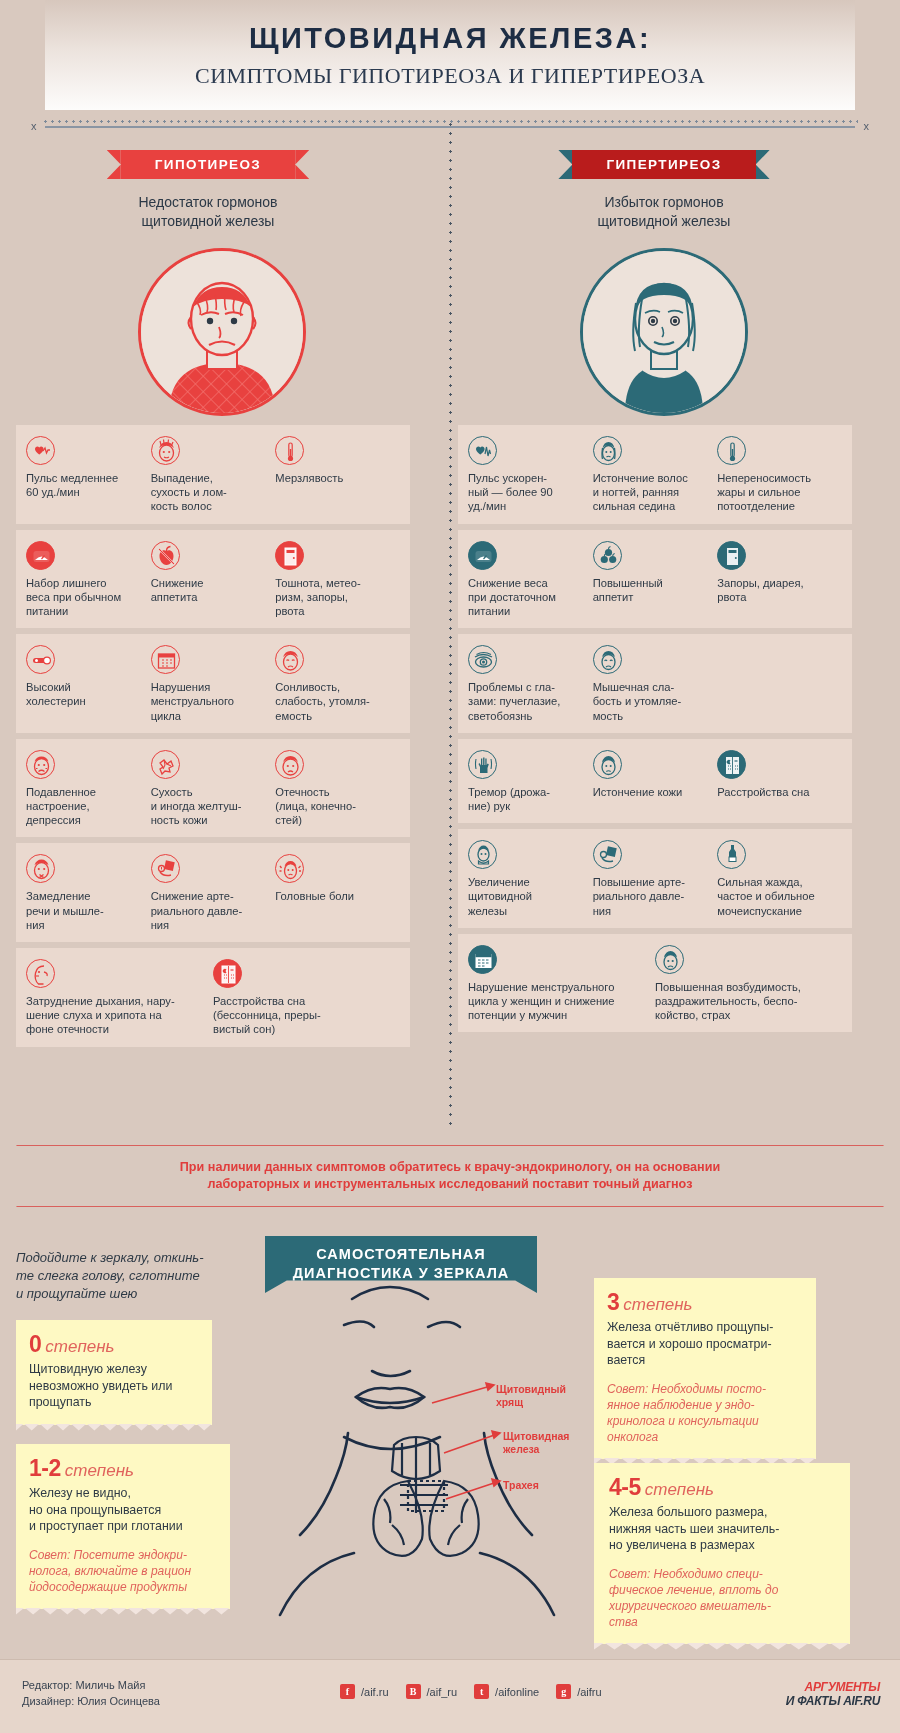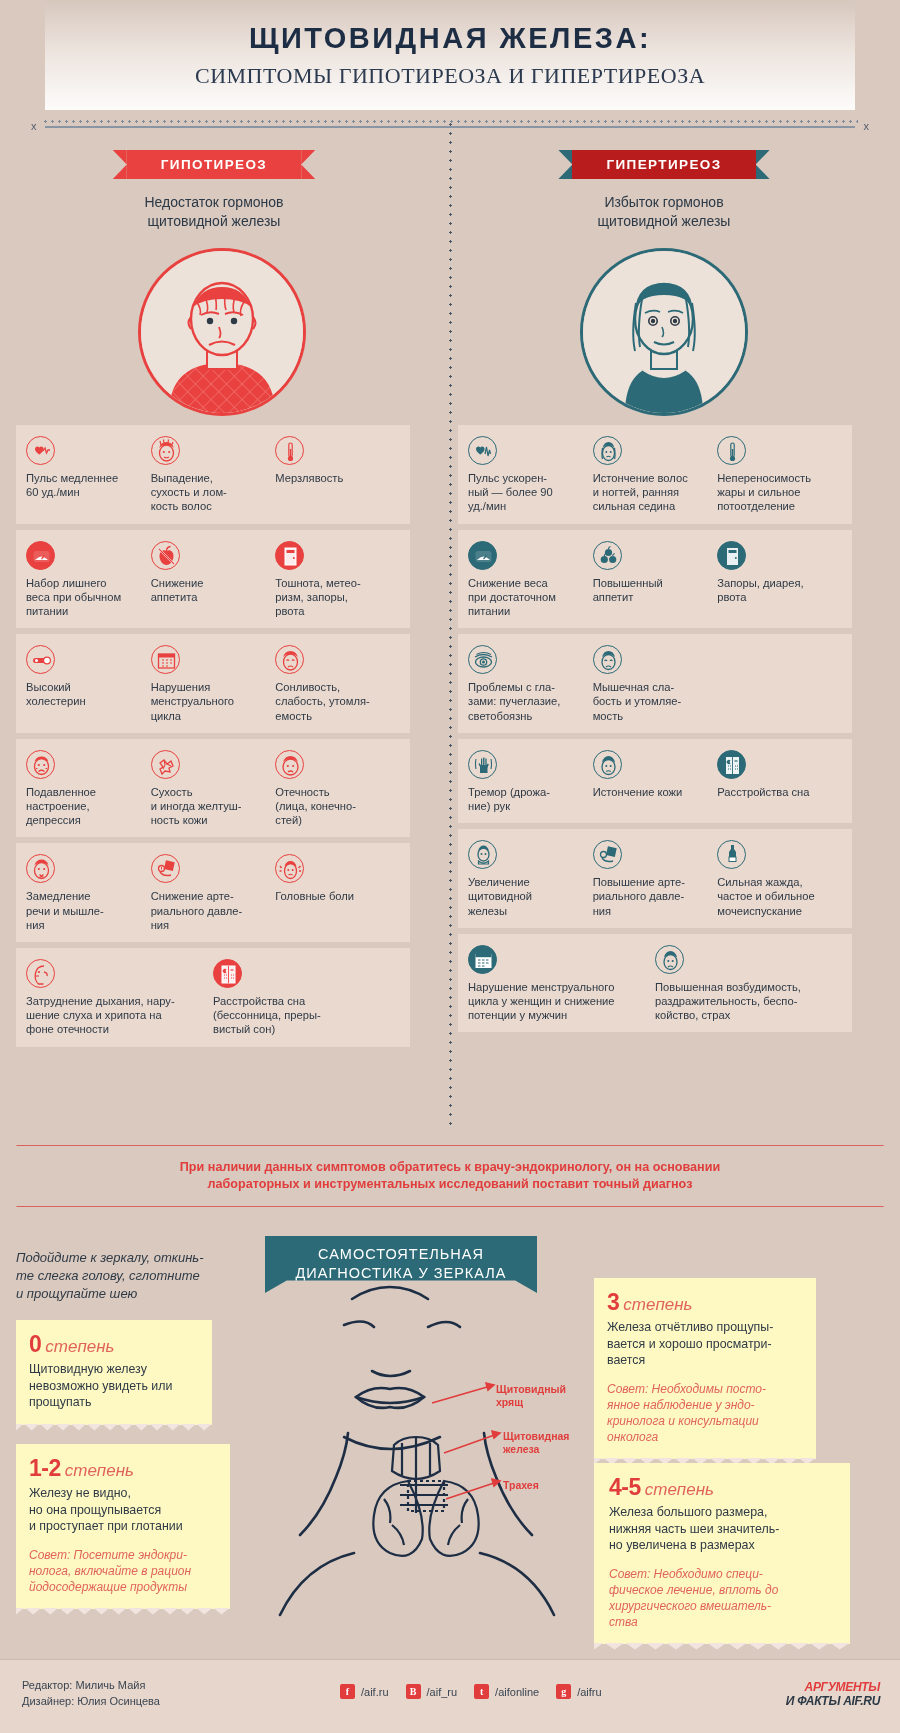--- a/index.html
+++ b/index.html
@@ -35,21 +35,21 @@
 
   
   .vdiv {
     position: absolute; left: 449px; top: 120px; width: 3px; height: 1010px;
     background-image: radial-gradient(circle, #4a5663 1.3px, transparent 1.4px);
     background-size: 3px 9px;
   }
 
   
   .colhead { position: absolute; top: 150px; width: 400px; text-align: center; }
-  .colhead.left { left: 14px; }
+  .colhead.left { left: 8px; }
   .colhead.right { left: 464px; }
   .ribbon {
     display: inline-block; position: relative;
     padding: 7px 34px 7px 34px;
     color: #fff; font-weight: bold; font-size: 13.5px; letter-spacing: 1.4px;
   }
   .ribbon.hypo { background: #e8413f; }
   .ribbon.hyper { background: #b91c1c; }
   .ribbon::before, .ribbon::after {
     content: ""; position: absolute; top: 0; width: 14px; height: 100%;
@@ -91,21 +91,21 @@
   }
   .callout-txt {
     text-align: center; color: #e03d3c; font-weight: bold; font-size: 12.6px; line-height: 17px;
     padding: 0 50px;
   }
 
   
   .diag-ribbon {
     position: absolute; left: 265px; top: 1130px; width: 272px;
     background: #2c6a77; color: #fff; text-align: center;
-    padding: 9px 0 10px 0; font-weight: normal; font-size: 14.5px; line-height: 19px; letter-spacing: 1px;
+    padding: 9px 0 10px 0; font-weight: bold; font-size: 14.5px; line-height: 19px; letter-spacing: 1px;
     clip-path: polygon(0 0, 100% 0, 100% 100%, 92% 78%, 8% 78%, 0 100%);
   }
   .diag-ribbon { top: 1236px; }
 
   .mirror-note {
     position: absolute; left: 16px; top: 1249px; width: 230px;
     font-style: italic; font-size: 13px; line-height: 18px; color: #2e3a46;
   }
 
   .degcard {

